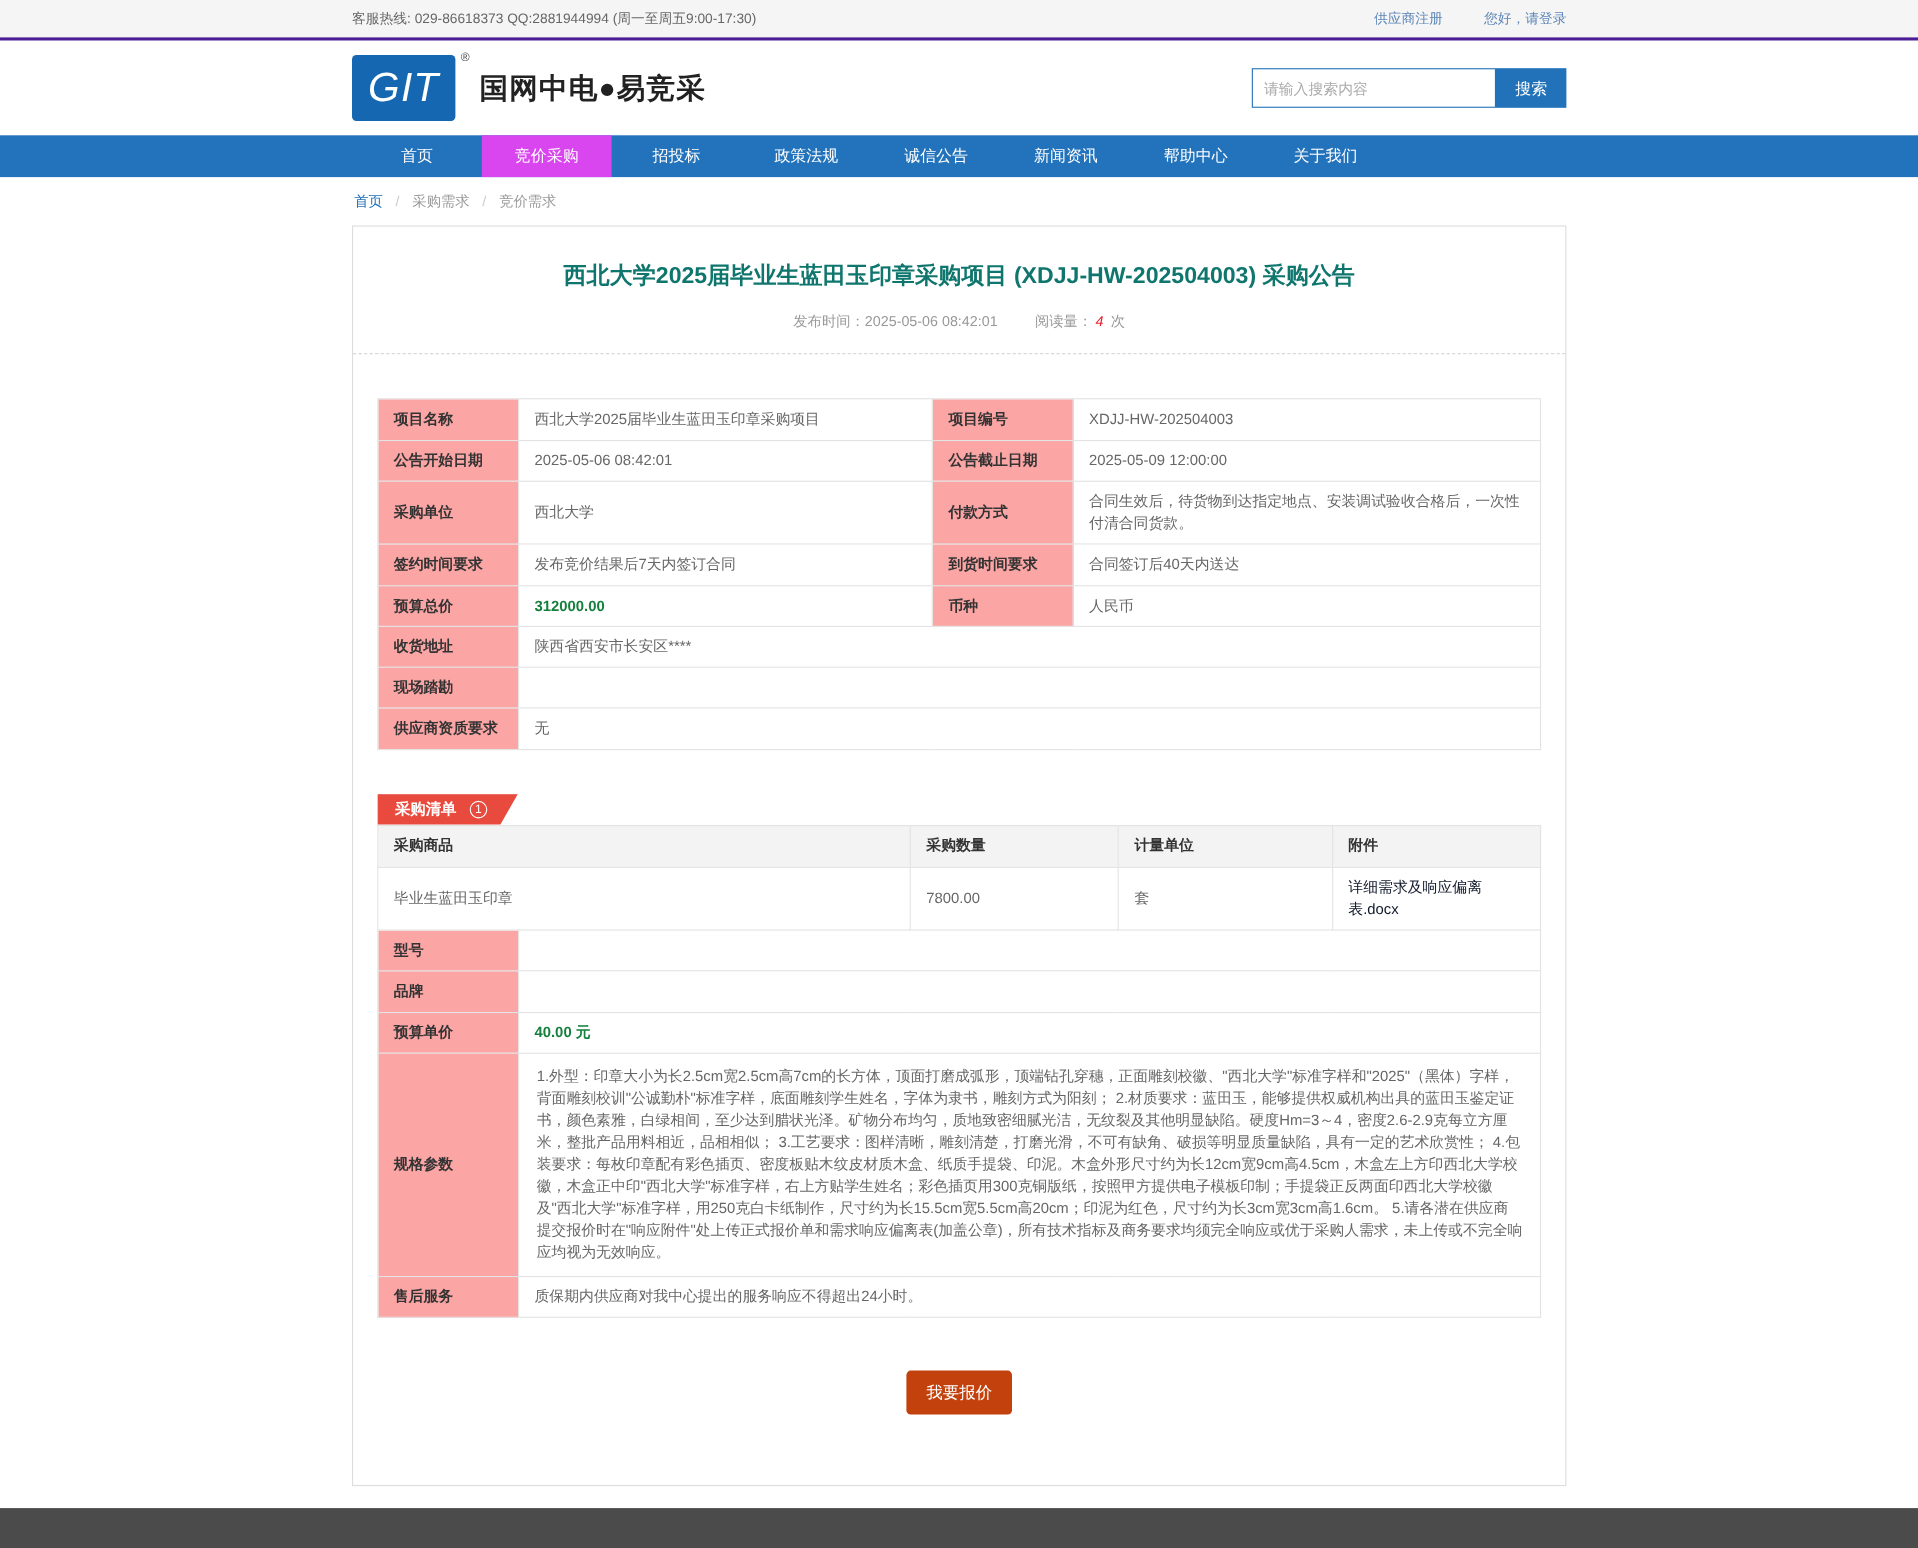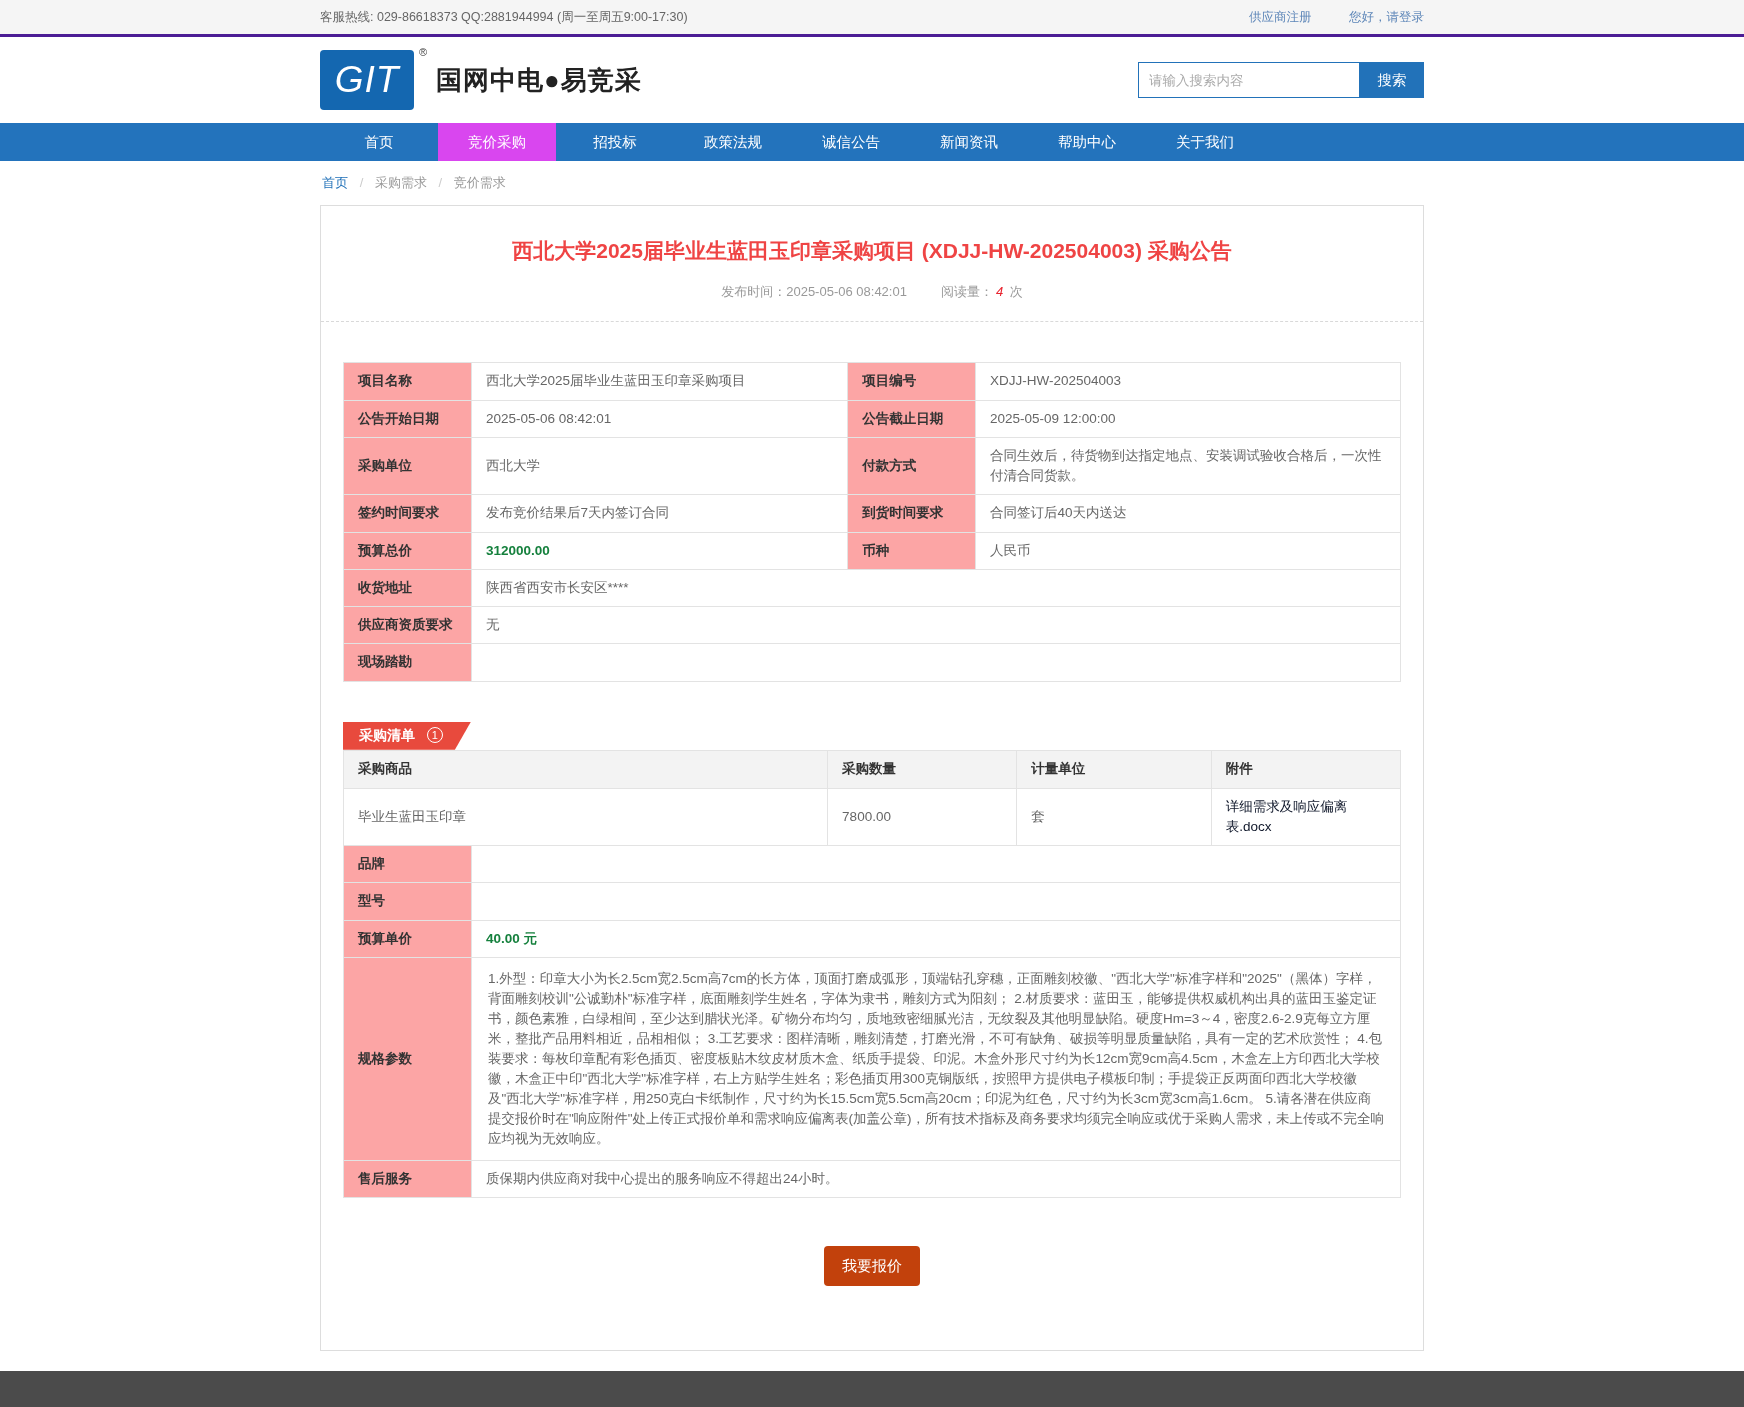--- a/index.html
+++ b/index.html
@@ -33,21 +33,21 @@
 
   
   .breadcrumb { padding:13px 2px; font-size:13px; color:#999; }
   .breadcrumb .bc-link { color:#2272b9; text-decoration:none; cursor:pointer; }
   .breadcrumb .bc-item { color:#999; }
   .breadcrumb .bc-sep { margin:0 8px; color:#ccc; }
 
   
   .card { border:1px solid #ddd; background:#fff; padding:0 22px 64px; }
   .notice-head { margin:0 -22px; padding:30px 40px 0; border-bottom:1px dashed #d9d9d9; }
-  .notice-title { text-align:center; font-size:21px; font-weight:bold; color:#ef4444; line-height:1.4; }
+  .notice-title { text-align:center; font-size:21px; font-weight:bold; color:#0f766e; line-height:1.4; }
   .pub-row { text-align:center; font-size:13px; color:#999; margin:18px 0 20px; }
   .pub-row .gap { display:inline-block; width:34px; }
   .pub-row .views { color:#e8232e; font-style:italic; margin:0 3px; }
 
   table { width:100%; border-collapse:collapse; }
   td { border:1px solid #e3e3e3; font-size:13.5px; padding:8px 14px; color:#666; line-height:1.5; }
   td.lbl { background:#fca5a5; color:#333; font-weight:bold; }
   td.red { color:#15803d; font-weight:bold; }
   .info-table { margin-top:40px; }
   .info-table td { height:33px; }
@@ -162,26 +162,26 @@
       <td class="lbl">预算总价</td>
       <td class="red">312000.00</td>
       <td class="lbl">币种</td>
       <td>人民币</td>
     </tr>
     <tr>
       <td class="lbl">收货地址</td>
       <td colspan="3">陕西省西安市长安区****</td>
     </tr>
     <tr>
+      <td class="lbl">现场踏勘</td>
+      <td colspan="3"></td>
+    </tr>
+    <tr>
       <td class="lbl">供应商资质要求</td>
       <td colspan="3">无</td>
-    </tr>
-    <tr>
-      <td class="lbl">现场踏勘</td>
-      <td colspan="3"></td>
     </tr>
   </tbody>
     </table>
 
   <div class="ribbon-row">
     <span class="ribbon">
       <span>采购清单</span>
       <span class="count">1</span>
     </span>
   </div>
@@ -201,28 +201,28 @@
       <td class="hd">计量单位</td>
       <td class="hd">附件</td>
     </tr>
     <tr>
       <td colspan="2">毕业生蓝田玉印章</td>
       <td>7800.00</td>
       <td>套</td>
       <td><a class="attach-link">详细需求及响应偏离表.docx</a></td>
     </tr>
     <tr>
+      <td class="lbl">型号</td>
+      <td colspan="4"></td>
+    </tr>
+    <tr>
       <td class="lbl">品牌</td>
       <td colspan="4"></td>
     </tr>
     <tr>
-      <td class="lbl">型号</td>
-      <td colspan="4"></td>
-    </tr>
-    <tr>
       <td class="lbl">预算单价</td>
       <td colspan="4" class="red">40.00 元</td>
     </tr>
     <tr>
       <td class="lbl">规格参数</td>
       <td colspan="4" class="spec">1.外型：印章大小为长2.5cm宽2.5cm高7cm的长方体，顶面打磨成弧形，顶端钻孔穿穗，正面雕刻校徽、"西北大学"标准字样和"2025"（黑体）字样，背面雕刻校训"公诚勤朴"标准字样，底面雕刻学生姓名，字体为隶书，雕刻方式为阳刻； 2.材质要求：蓝田玉，能够提供权威机构出具的蓝田玉鉴定证书，颜色素雅，白绿相间，至少达到腊状光泽。矿物分布均匀，质地致密细腻光洁，无纹裂及其他明显缺陷。硬度Hm=3～4，密度2.6-2.9克每立方厘米，整批产品用料相近，品相相似； 3.工艺要求：图样清晰，雕刻清楚，打磨光滑，不可有缺角、破损等明显质量缺陷，具有一定的艺术欣赏性； 4.包装要求：每枚印章配有彩色插页、密度板贴木纹皮材质木盒、纸质手提袋、印泥。木盒外形尺寸约为长12cm宽9cm高4.5cm，木盒左上方印西北大学校徽，木盒正中印"西北大学"标准字样，右上方贴学生姓名；彩色插页用300克铜版纸，按照甲方提供电子模板印制；手提袋正反两面印西北大学校徽及"西北大学"标准字样，用250克白卡纸制作，尺寸约为长15.5cm宽5.5cm高20cm；印泥为红色，尺寸约为长3cm宽3cm高1.6cm。 5.请各潜在供应商提交报价时在"响应附件"处上传正式报价单和需求响应偏离表(加盖公章)，所有技术指标及商务要求均须完全响应或优于采购人需求，未上传或不完全响应均视为无效响应。</td>
     </tr>
     <tr>
       <td class="lbl">售后服务</td>
       <td colspan="4">质保期内供应商对我中心提出的服务响应不得超出24小时。</td>

